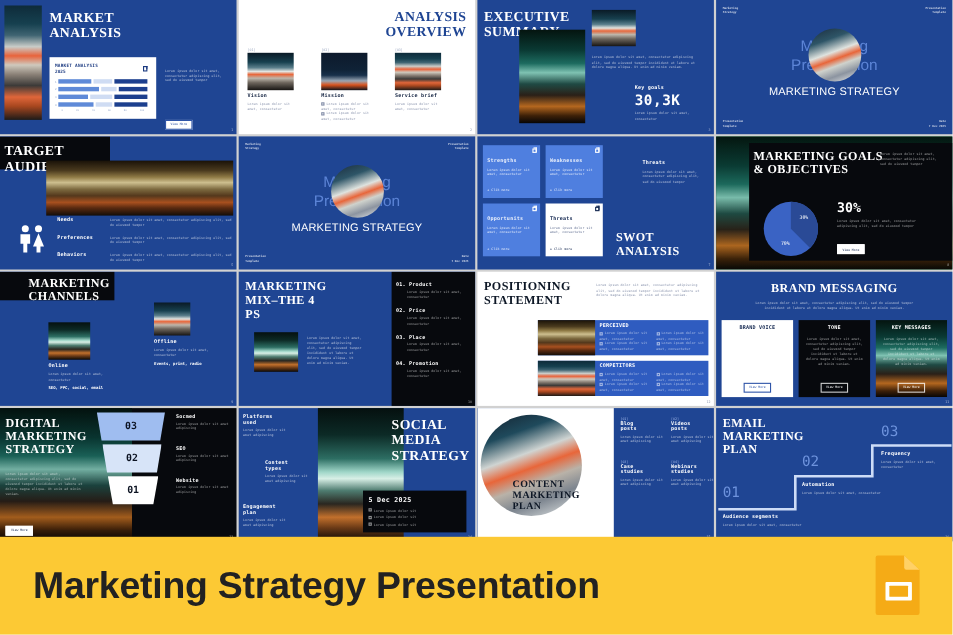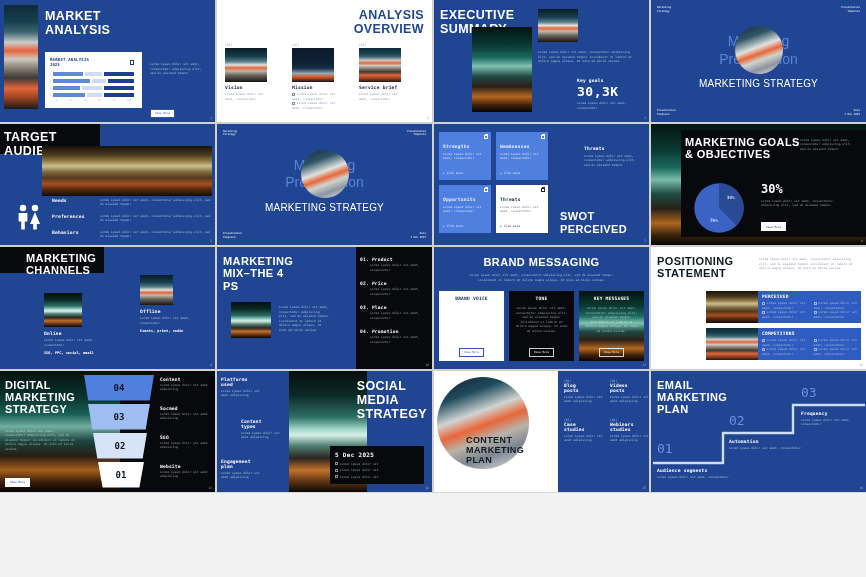--- a/index.html
+++ b/index.html
@@ -29,21 +29,21 @@
   }
   .slide.white { background:#ffffff; color:#12264f; }
   .slide.black { background:#07090d; }
 
   
   .pg { position:absolute; right:3px; bottom:2px; font-size:3px; color:rgba(255,255,255,.55); }
   .white .pg { color:rgba(20,40,90,.5); }
 
   
   .h {
-    font-family:Liberation Sans, sans-serif;
+    font-family:Liberation Serif, serif;
     font-weight:700; letter-spacing:.4px; line-height:1.12;
   }
   .h-xl { font-size: 12.5px; }
   .h-lg { font-size: 11px; }
   .h-md { font-size: 9px; }
 
   
   .lorem { font-size:2.9px; line-height:1.55; color:rgba(255,255,255,.62); letter-spacing:.1px; }
   .white .lorem { color:rgba(25,45,95,.55); }
   .lorem.dark { color:rgba(255,255,255,.55); }
@@ -290,21 +290,21 @@
           <div class="label" style="margin-top:8px;">Threats</div>
           <div class="lorem" style="margin-top:3px;color:rgba(25,45,95,.7);">Lorem ipsum dolor sit amet, consectetur</div>
           <div class="lorem" style="position:absolute;left:4px;bottom:4px;color:#12264f;">✣ <span>Clik more</span></div>
         </div>
       </div>
       <div style="position:absolute;left:150px;top:22px;width:58px;">
         <div class="label">Threats</div>
         <div class="lorem" style="margin-top:3px;">Lorem ipsum dolor sit amet, consectetur adipiscing elit, sed do eiusmod tempor</div>
       </div>
       <div class="h h-lg" style="position:absolute;left:126px;bottom:10px;white-space:pre-line;">SWOT
-PERCEIVED</div>
+ANALYSIS</div>
       <div class="pg">7</div>
     </div>
 
     <div class="slide" style="background:#14532d;padding-left:47px;">
       <div class="ph ph-e" style="position:absolute;inset:0;opacity:.95;"></div>
       <div style="position:absolute;left:30px;top:6px;right:0;bottom:8px;background:#07090d;"></div>
       <div class="h h-lg" style="position:absolute;left:34px;top:12px;white-space:pre-line;">MARKETING GOALS
 &amp; OBJECTIVES</div>
       <div class="lorem dark" style="position:absolute;right:8px;top:14px;width:58px;">Lorem ipsum dolor sit amet, consectetur adipiscing elit, sed do eiusmod tempor</div>
       <div style="position:absolute;left:42px;top:58px;">
@@ -375,44 +375,20 @@
           <div style="display:flex;gap:3px;">
               <span class="label">04.</span>
               <span class="label">Promotion</span>
             </div>
           <div class="lorem dark" style="margin-left:10px;margin-top:1px;">Lorem ipsum dolor sit amet, consectetur</div>
         </div>
       </div>
       <div class="pg">10</div>
     </div>
 
-    <div class="slide">
-      <div class="h h-lg" style="position:absolute;left:0;right:0;top:9px;text-align:center;">BRAND MESSAGING</div>
-      <div class="lorem" style="position:absolute;left:34px;right:34px;top:26px;text-align:center;">Lorem ipsum dolor sit amet, consectetur adipiscing elit, sed do eiusmod tempor incididunt ut labore et dolore magna aliqua. Ut enim ad minim veniam.</div>
-      <div style="position:absolute;left:5px;right:5px;top:44px;display:flex;gap:5px;">
-        <div style="flex:1;background:#fff;color:#12264f;padding:5px;height:70px;position:relative;text-align:center;">
-          <div class="label">BRAND VOICE</div>
-          <div class="lorem" style="margin-top:5px;">Lorem ipsum dolor sit amet, consectetur adipiscing elit, sed do eiusmod tempor incididunt ut labore et dolore magna aliqua. Ut enim ad minim veniam.</div>
-          <div style="position:absolute;left:0;right:0;bottom:4px;"><span class="btn btn-light">View More</span></div>
-        </div>
-        <div style="flex:1;background:#07090d;padding:5px;height:70px;position:relative;text-align:center;">
-          <div class="label">TONE</div>
-          <div class="lorem dark" style="margin-top:5px;">Lorem ipsum dolor sit amet, consectetur adipiscing elit, sed do eiusmod tempor incididunt ut labore et dolore magna aliqua. Ut enim ad minim veniam.</div>
-          <div style="position:absolute;left:0;right:0;bottom:4px;"><span class="btn">View More</span></div>
-        </div>
-        <div style="flex:1;padding:5px;height:70px;position:relative;text-align:center;overflow:hidden;">
-          <div class="ph ph-e" style="position:absolute;inset:0;"></div>
-          <div class="label" style="position:relative;">KEY MESSAGES</div>
-          <div class="lorem dark" style="margin-top:5px;position:relative;">Lorem ipsum dolor sit amet, consectetur adipiscing elit, sed do eiusmod tempor incididunt ut labore et dolore magna aliqua. Ut enim ad minim veniam.</div>
-          <div style="position:absolute;left:0;right:0;bottom:4px;"><span class="btn">View More</span></div>
-        </div>
-      </div>
-      <div class="pg">11</div>
-    </div>
-
     <div class="slide white">
       <div class="h h-lg" style="position:absolute;left:6px;top:8px;white-space:pre-line;color:#0d1726;">POSITIONING
 STATEMENT</div>
       <div class="lorem" style="position:absolute;left:108px;top:10px;width:95px;">Lorem ipsum dolor sit amet, consectetur adipiscing elit, sed do eiusmod tempor incididunt ut labore et dolore magna aliqua. Ut enim ad minim veniam.</div>
       <div style="position:absolute;left:55px;right:5px;top:44px;">
         <div style="display:flex;background:#2f5cc0;margin-bottom:5px;height:32px;">
           <div class="ph ph-d" style="width:52px;height:32px;flex:none;"></div>
           <div style="flex:1;padding:3px 4px;color:#fff;">
             <div class="label">PERCEIVED</div>
             <div style="display:flex;gap:8px;margin-top:2px;">
@@ -440,38 +416,53 @@
                 <div class="lorem dark"><span class="sq"></span> <span>Lorem ipsum dolor sit amet, consectetur</span></div>
                 <div class="lorem dark"><span class="sq"></span> <span>Lorem ipsum dolor sit amet, consectetur</span></div>
               </div>
             </div>
           </div>
         </div>
       </div>
       <div class="pg">12</div>
     </div>
 
+    <div class="slide">
+      <div class="h h-lg" style="position:absolute;left:0;right:0;top:9px;text-align:center;">BRAND MESSAGING</div>
+      <div class="lorem" style="position:absolute;left:34px;right:34px;top:26px;text-align:center;">Lorem ipsum dolor sit amet, consectetur adipiscing elit, sed do eiusmod tempor incididunt ut labore et dolore magna aliqua. Ut enim ad minim veniam.</div>
+      <div style="position:absolute;left:5px;right:5px;top:44px;display:flex;gap:5px;">
+        <div style="flex:1;background:#fff;color:#12264f;padding:5px;height:70px;position:relative;text-align:center;">
+          <div class="label">BRAND VOICE</div>
+          <div class="lorem" style="margin-top:5px;">Lorem ipsum dolor sit amet, consectetur adipiscing elit, sed do eiusmod tempor incididunt ut labore et dolore magna aliqua. Ut enim ad minim veniam.</div>
+          <div style="position:absolute;left:0;right:0;bottom:4px;"><span class="btn btn-light">View More</span></div>
+        </div>
+        <div style="flex:1;background:#07090d;padding:5px;height:70px;position:relative;text-align:center;">
+          <div class="label">TONE</div>
+          <div class="lorem dark" style="margin-top:5px;">Lorem ipsum dolor sit amet, consectetur adipiscing elit, sed do eiusmod tempor incididunt ut labore et dolore magna aliqua. Ut enim ad minim veniam.</div>
+          <div style="position:absolute;left:0;right:0;bottom:4px;"><span class="btn">View More</span></div>
+        </div>
+        <div style="flex:1;padding:5px;height:70px;position:relative;text-align:center;overflow:hidden;">
+          <div class="ph ph-e" style="position:absolute;inset:0;"></div>
+          <div class="label" style="position:relative;">KEY MESSAGES</div>
+          <div class="lorem dark" style="margin-top:5px;position:relative;">Lorem ipsum dolor sit amet, consectetur adipiscing elit, sed do eiusmod tempor incididunt ut labore et dolore magna aliqua. Ut enim ad minim veniam.</div>
+          <div style="position:absolute;left:0;right:0;bottom:4px;"><span class="btn">View More</span></div>
+        </div>
+      </div>
+      <div class="pg">11</div>
+    </div>
+
     <div class="slide black">
       <div class="ph ph-e" style="position:absolute;left:0;top:0;width:120px;height:100%;opacity:.9;"></div>
       <div class="h h-lg" style="position:absolute;left:5px;top:8px;white-space:pre-line;">DIGITAL
 MARKETING
 STRATEGY</div>
       <div class="lorem dark" style="position:absolute;left:5px;top:58px;width:70px;">Lorem ipsum dolor sit amet, consectetur adipiscing elit, sed do eiusmod tempor incididunt ut labore et dolore magna aliqua. Ut enim ad minim veniam.</div>
       <div style="position:absolute;left:5px;bottom:5px;"><span class="btn" style="background:#fff;color:#12264f;border-color:#fff;">View More</span></div>
 
       <div style="position:absolute;left:84px;top:4px;width:130px;height:112px;">
-        <div style="position:relative;height:26px;margin-bottom:3px;">
-          <div style="position:absolute;left:0;top:0;width:70px;height:26px;background:#4f7fdf;clip-path:polygon(0 0,100% 0,94% 100%,6% 100%);display:flex;align-items:center;justify-content:center;">
-            <span style="font-size:9px;font-weight:700;color:#0c1322;">04</span>
-          </div>
-          <div style="position:absolute;left:76px;top:2px;">
-            <div class="label">Content</div>
-            <div class="lorem dark" style="margin-top:1px;width:48px;">Lorem ipsum dolor sit amet adipiscing</div>
-          </div>
-        </div>
         <div style="position:relative;height:26px;margin-bottom:3px;">
           <div style="position:absolute;left:4px;top:0;width:62px;height:26px;background:#9fbdf0;clip-path:polygon(0 0,100% 0,93% 100%,7% 100%);display:flex;align-items:center;justify-content:center;">
             <span style="font-size:9px;font-weight:700;color:#0c1322;">03</span>
           </div>
           <div style="position:absolute;left:76px;top:2px;">
             <div class="label">Socmed</div>
             <div class="lorem dark" style="margin-top:1px;width:48px;">Lorem ipsum dolor sit amet adipiscing</div>
           </div>
         </div>
         <div style="position:relative;height:26px;margin-bottom:3px;">
@@ -587,14 +578,25 @@
       <div style="position:absolute;left:150px;top:14px;font-size:13px;color:#6e93dd;">03</div>
       <div style="position:absolute;left:150px;top:40px;width:64px;">
         <div class="label">Frequency</div>
         <div class="lorem" style="margin-top:2px;">Lorem ipsum dolor sit amet, consectetur</div>
       </div>
       <div class="pg">16</div>
     </div>
 
   </div>
 
+  <div class="banner">
+    <div class="banner-title">Marketing Strategy Presentation</div>
+    <div class="gs-icon">
+      <svg width="46" height="56" viewBox="0 0 46 56">
+        <path d="M4 2 h24 l14 13 v39 a2 2 0 0 1 -2 2 H4 a2 2 0 0 1 -2 -2 V4 a2 2 0 0 1 2 -2 z" fill="#f5ab16"></path>
+        <path d="M28 2 l14 13 H30 a2 2 0 0 1 -2 -2 z" fill="#ffd166"></path>
+        <rect x="11" y="26" width="24" height="17" fill="#ffffff" rx="1"></rect>
+        <rect x="14.5" y="29.5" width="17" height="10" fill="#f5ab16" rx="0.5"></rect>
+      </svg>
+    </div>
+  </div>
 
 </div>
 
 </body></html>

